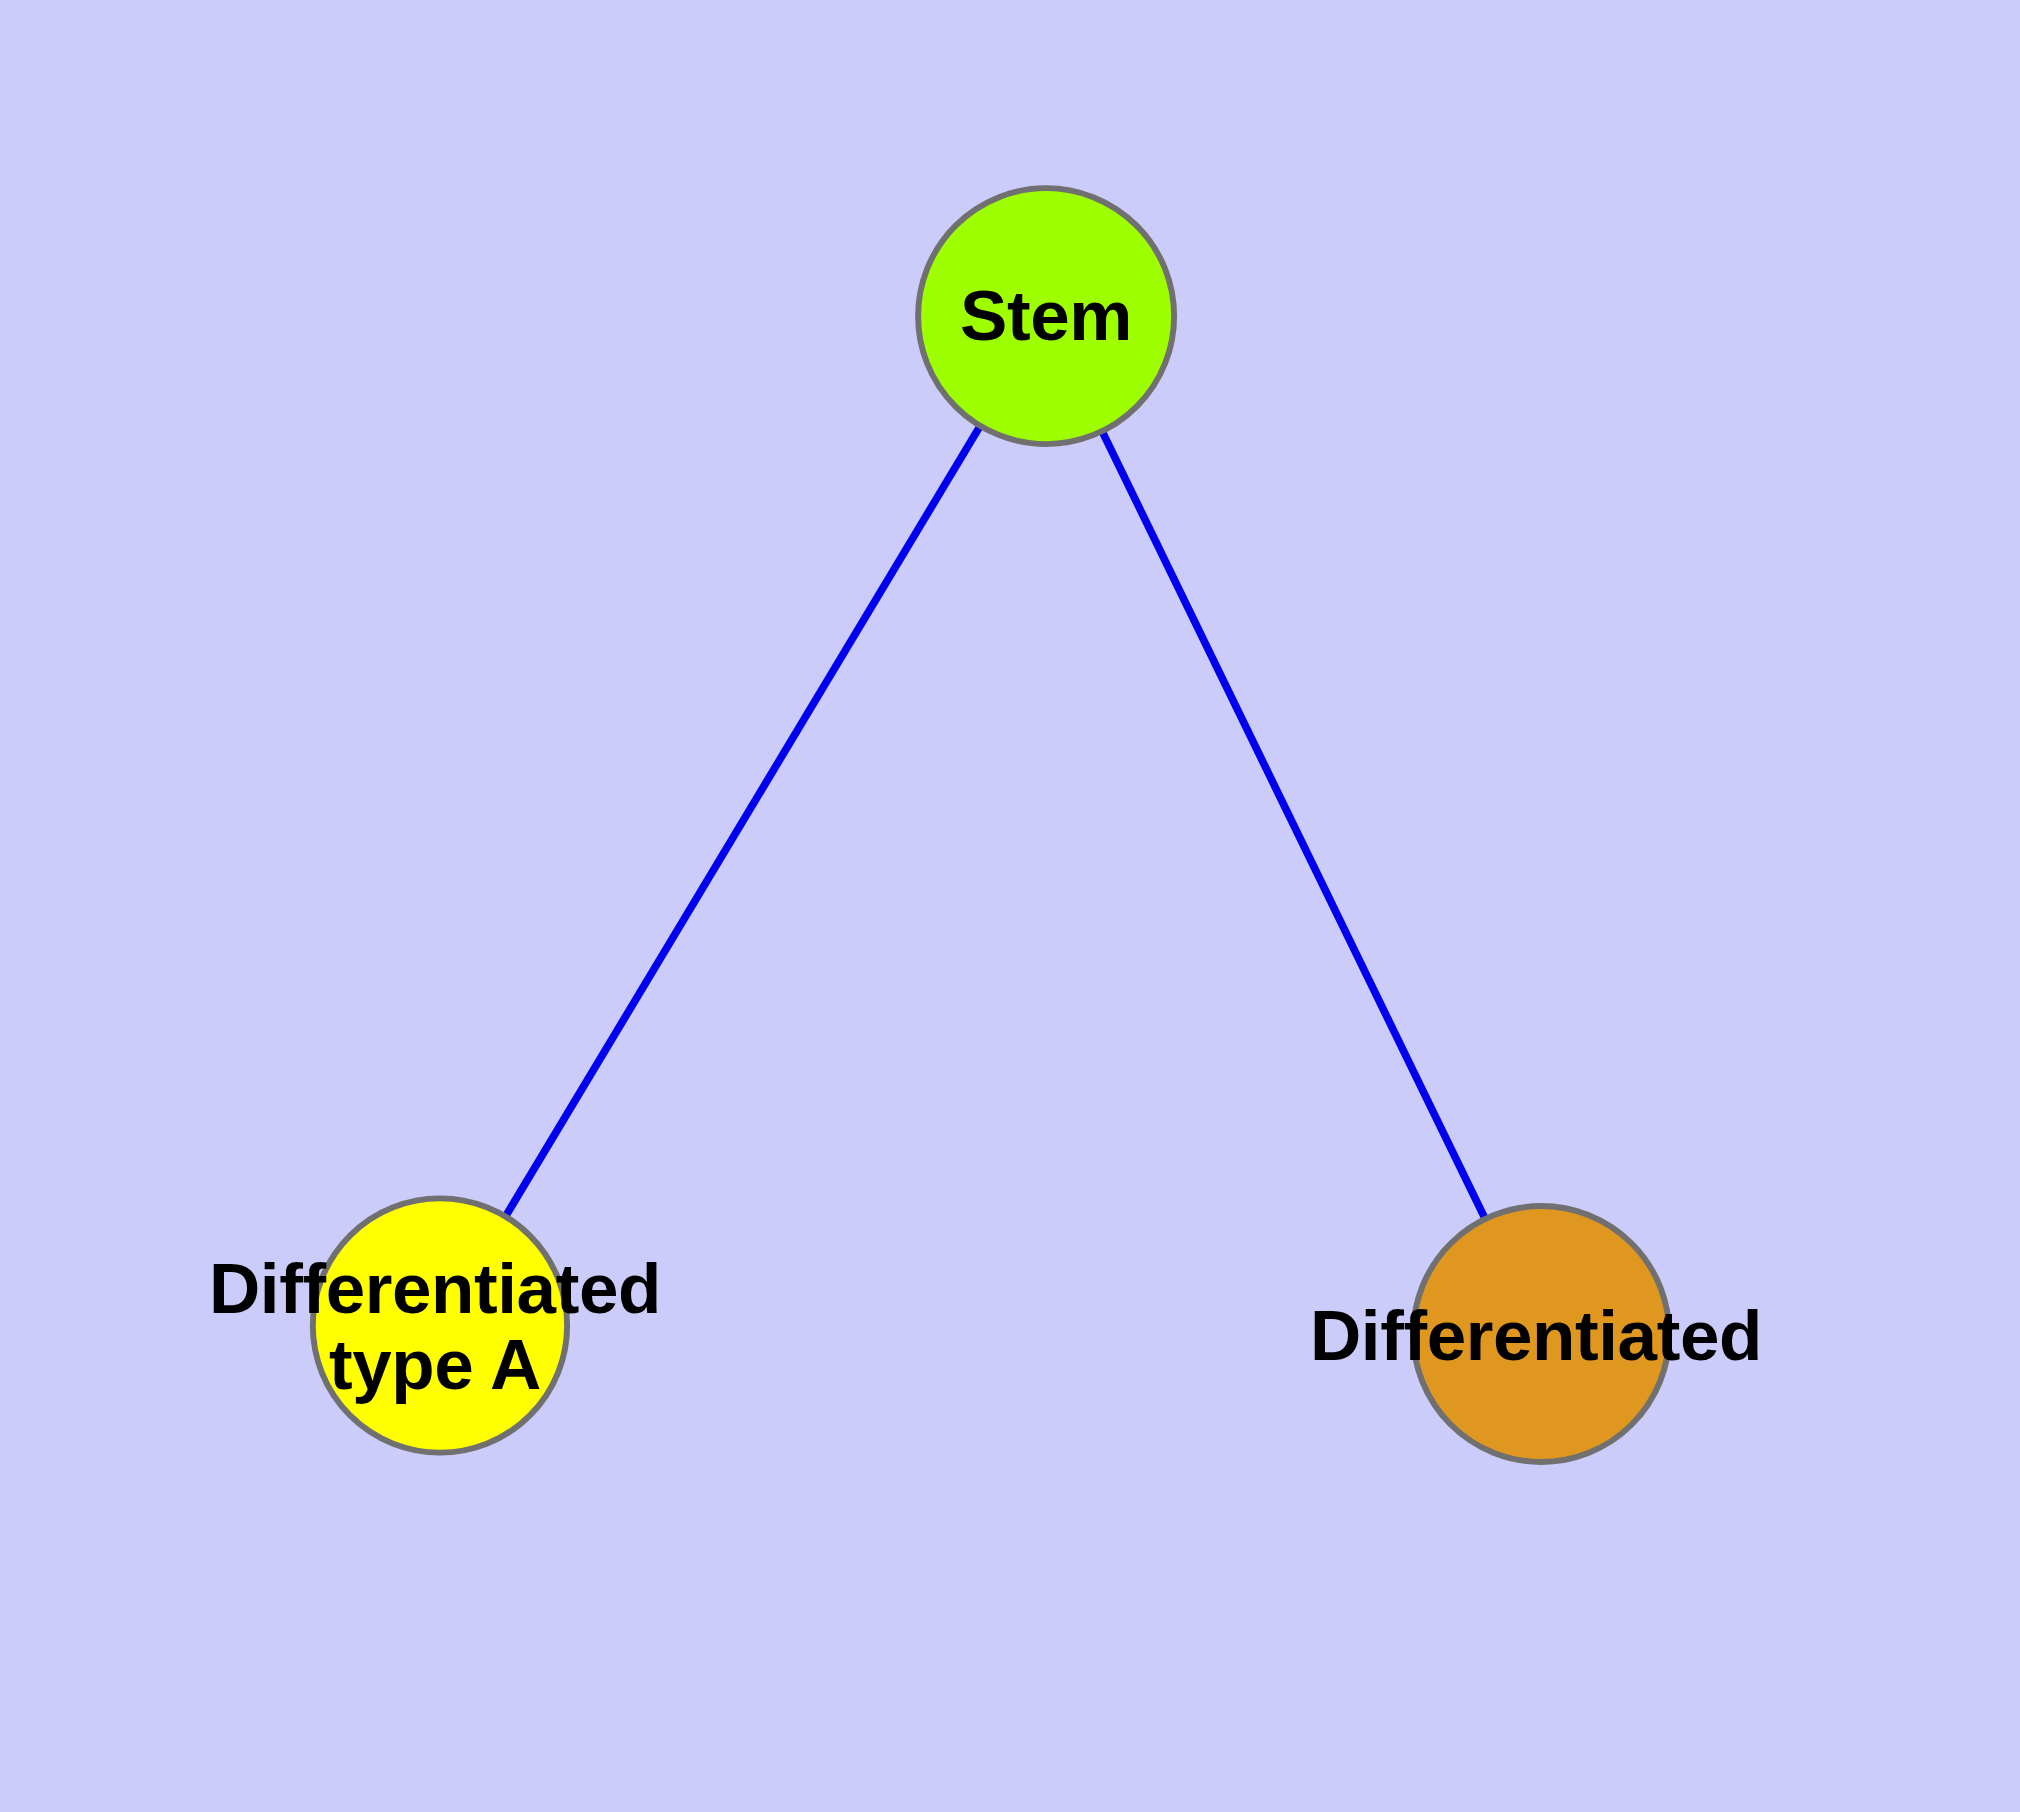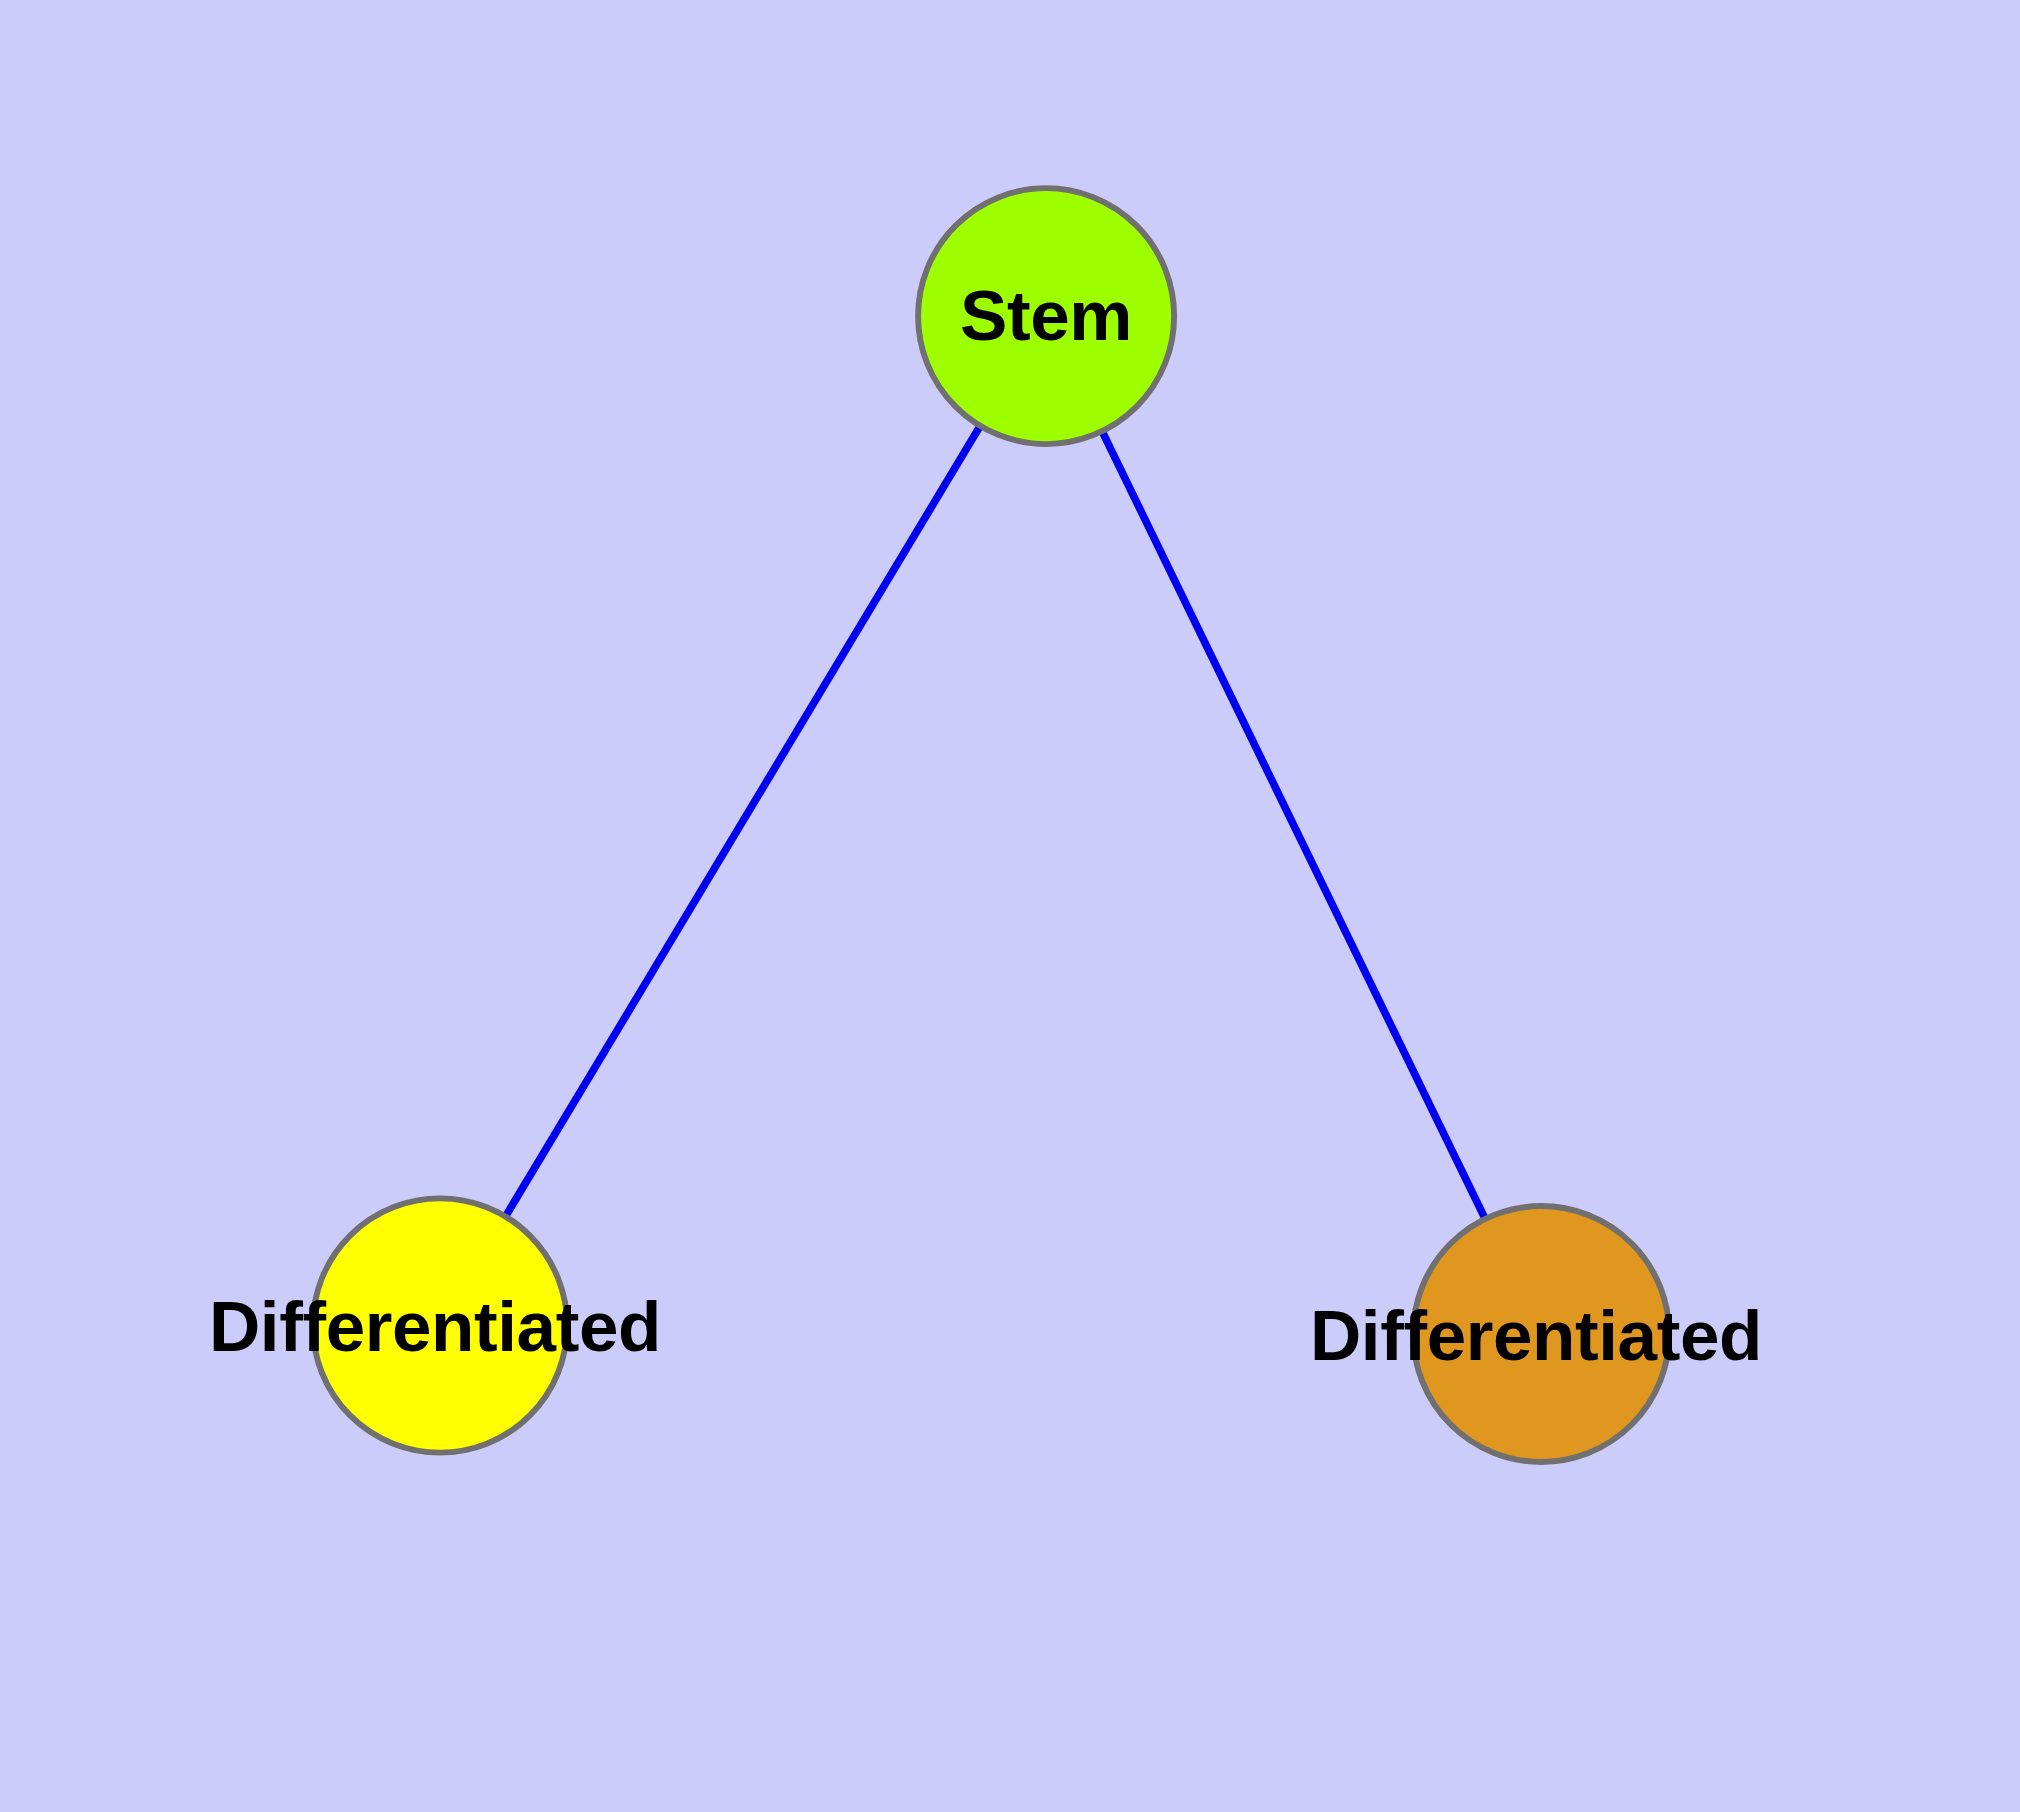--- a/index.html
+++ b/index.html
@@ -58,20 +58,21 @@
       <circle cx="1818" cy="1574" r="151" fill="#e0971f" stroke="#707070" stroke-width="7"></circle>
     </g>
   </svg>
 
   <div class="node-label" style="left: 1046px; top: 316px; font-size: 71px; color: rgb(0, 0, 0);">
     <div>Stem</div>
   </div>
 
   <div class="node-label" style="left: 435px; top: 1327px; font-size: 71px; color: rgb(0, 0, 0);">
     <div>Differentiated</div>
+    <div>type A</div>
   </div>
 
   <div class="node-label" style="left: 1536px; top: 1336px; font-size: 71px; color: rgb(0, 0, 0);">
     <div>Differentiated</div>
   </div>
 
 </div>
 
 
 </body></html>

